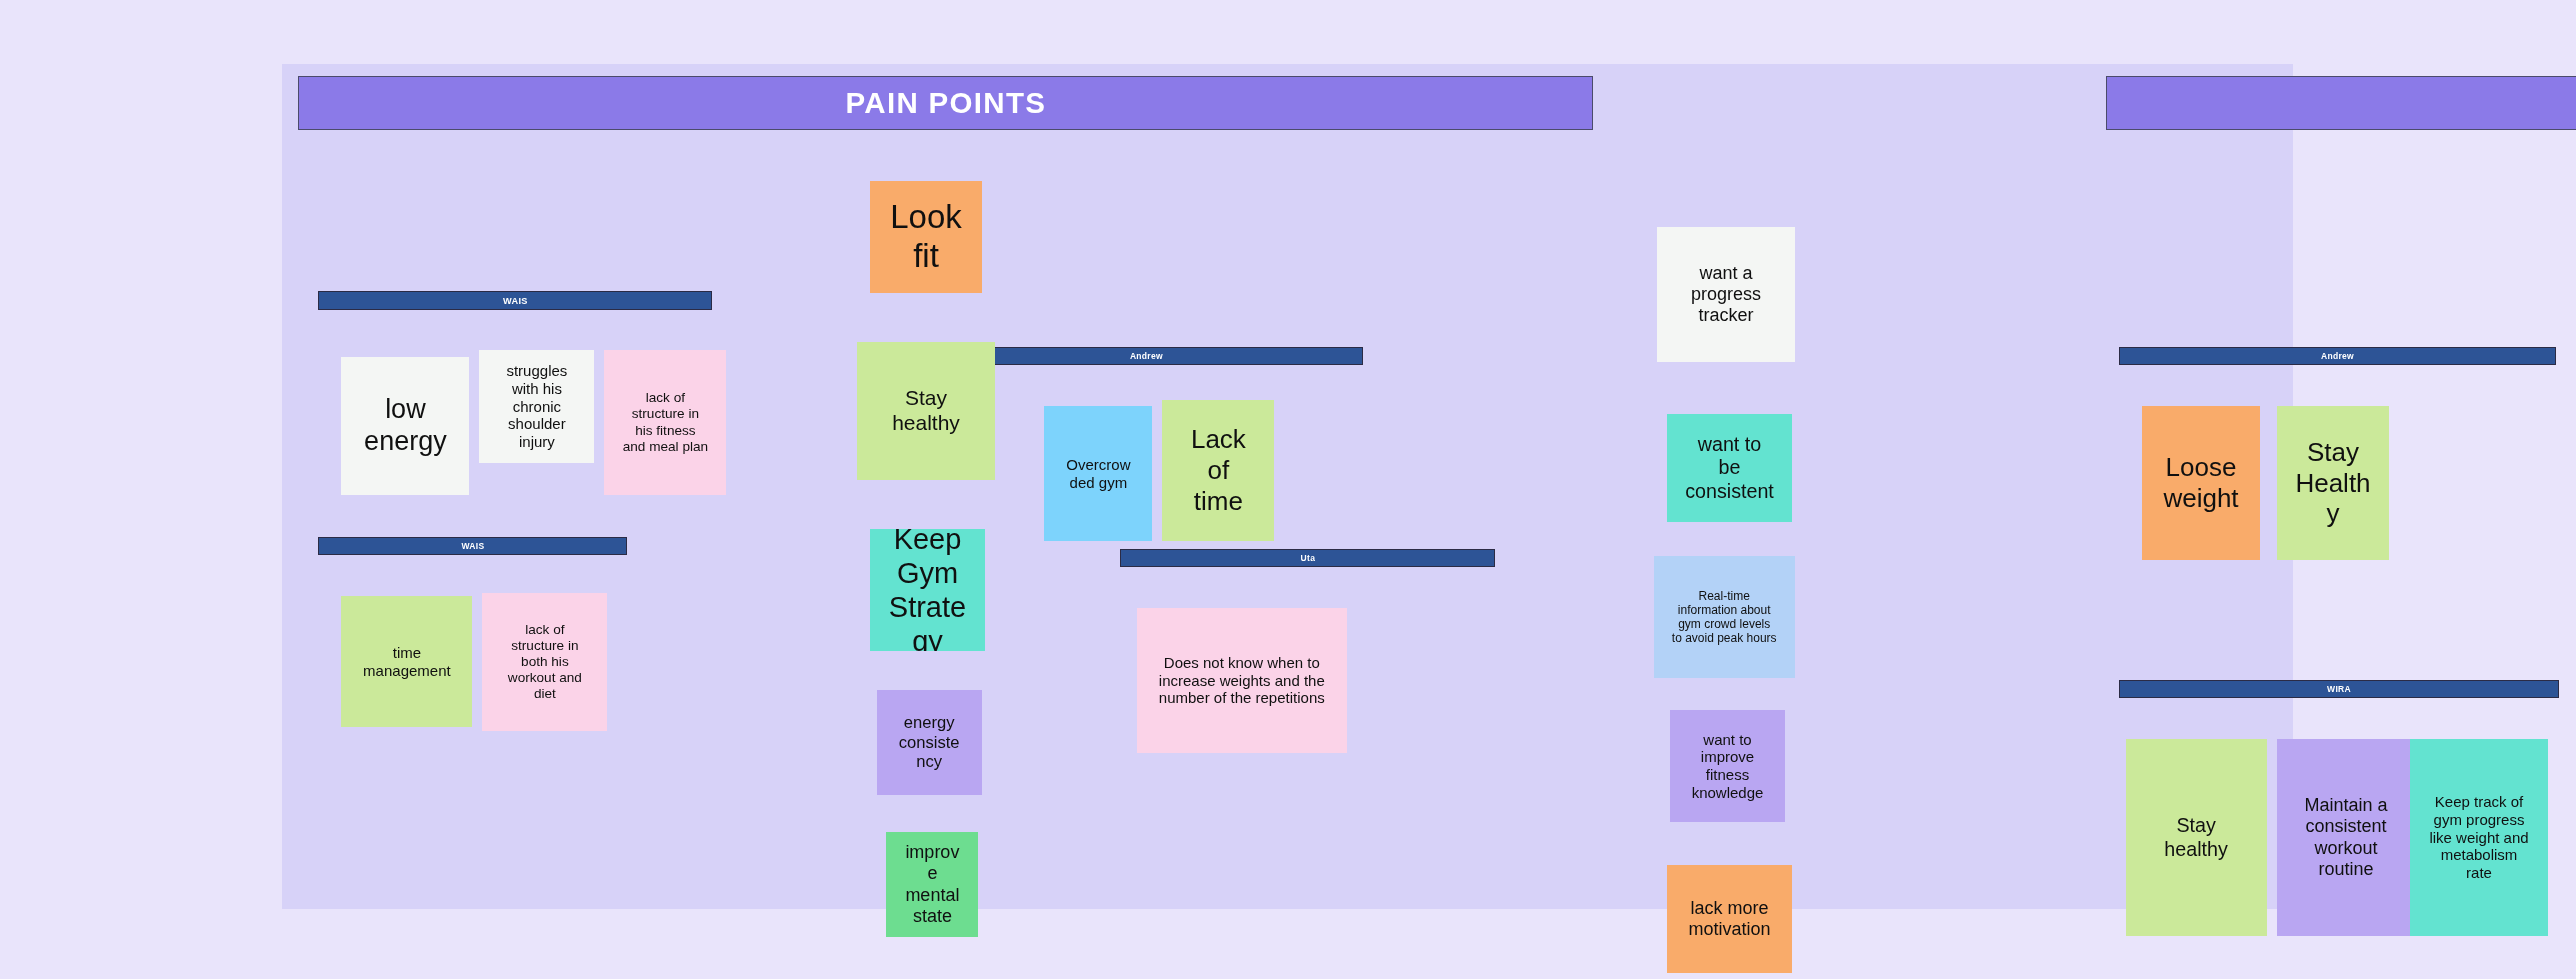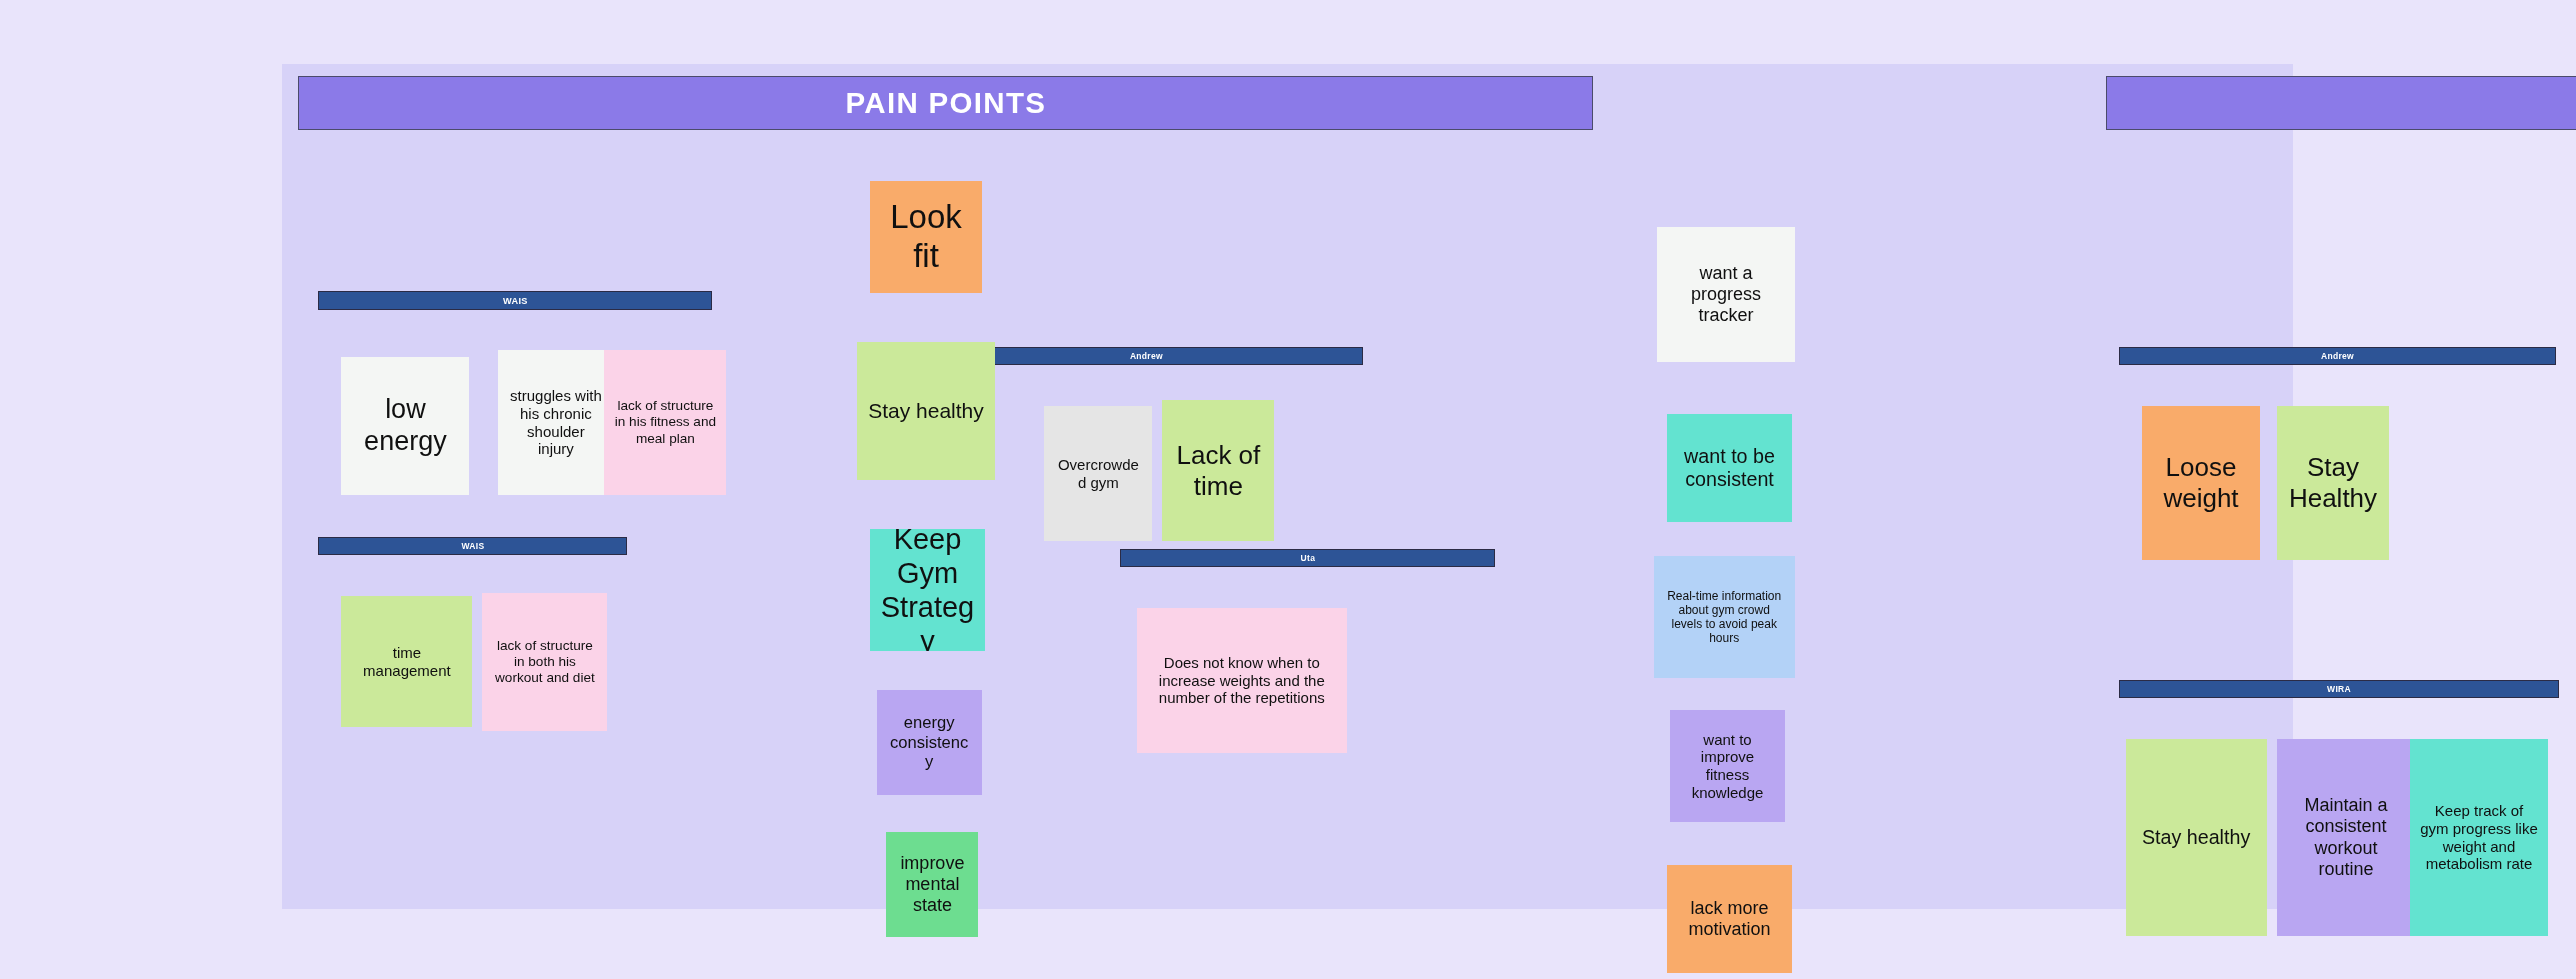--- a/index.html
+++ b/index.html
@@ -40,46 +40,46 @@
     height:100%;
     letter-spacing:0.3px;
   }
   .note{
     position:absolute;
     box-sizing:border-box;
     display:flex;align-items:center;justify-content:center;
     text-align:center;
     color:#101010;
     line-height:1.18;
-    padding:10px;
+    padding:18px;
     overflow:hidden;
     word-break:break-word;
   }
   .float-note{position:absolute;}
 </style>
 </head>
 <body>
 
 <div class="board">
     <div class="col" style="left: 16.4px; width: 1295px; height: 845px; position: absolute; top: 0px;">
       <div class="banner" style="position: absolute; left: 0px; top: 12px; width: 1295px;">PAIN POINTS</div>
       <div class="grp" style="left: 20px; top: 227px; width: 394px;">
         <div class="grp-head" style="width: 100%; height: 19.3px; font-size: 9.2px;">WAIS</div>
         <div class="note" style="left: 23px; top: 66px; width: 128px; height: 138px; background: rgb(244, 246, 244); font-size: 27px;">low energy</div>
-        <div class="note" style="left: 161px; top: 59px; width: 115px; height: 145px; background: rgb(244, 246, 244); font-size: 15px; margin-left: 19px;">struggles with his chronic shoulder injury</div>
+        <div class="note" style="left: 161px; top: 59px; width: 115px; height: 113px; background: rgb(244, 246, 244); font-size: 15px;">struggles with his chronic shoulder injury</div>
         <div class="note" style="left: 286px; top: 59px; width: 122px; height: 145px; background: rgb(251, 211, 232); font-size: 13.6px;">lack of structure in his fitness and meal plan</div>
       </div>
       <div class="grp" style="left: 20px; top: 473px; width: 309px;">
         <div class="grp-head" style="width: 100%; height: 18px; font-size: 8.5px;">WAIS</div>
         <div class="note" style="left: 23px; top: 59px; width: 131px; height: 131px; background: rgb(203, 233, 154); font-size: 15px;">time management</div>
         <div class="note" style="left: 164px; top: 56px; width: 125px; height: 138px; background: rgb(251, 211, 232); font-size: 13.6px;">lack of structure in both his workout and diet</div>
       </div>
       <div class="grp" style="left: 631px; top: 283px; width: 434px;">
         <div class="grp-head" style="width: 100%; height: 18px; font-size: 8.5px;">Andrew</div>
-        <div class="note" style="left: 115px; top: 59px; width: 108px; height: 135px; background: #e5e5e5; font-size: 15px;">Overcrowded gym</div>
+        <div class="note" style="left: 115px; top: 59px; width: 108px; height: 135px; background: #7dd3fc; font-size: 15px;">Overcrowded gym</div>
         <div class="note" style="left: 233px; top: 53px; width: 112px; height: 141px; background: rgb(203, 233, 154); font-size: 26px;">Lack of time</div>
       </div>
       <div class="grp" style="left: 822px; top: 485px; width: 375px;">
         <div class="grp-head" style="width: 100%; height: 18px; font-size: 8.5px;">Uta</div>
         <div class="note" style="left: 16.4px; top: 59px; width: 210px; height: 145px; background: rgb(251, 211, 232); font-size: 15px;">Does not know when to increase weights and the number of the repetitions</div>
       </div>
     </div>
     <div class="col" style="left: 1824px; width: 1298px; height: 845px; position: absolute; top: 0px;">
       <div class="banner" style="position: absolute; left: 0px; top: 12px; width: 1298px;">GOALS</div>
       <div class="grp" style="left: 13px; top: 283px; width: 437px;">

